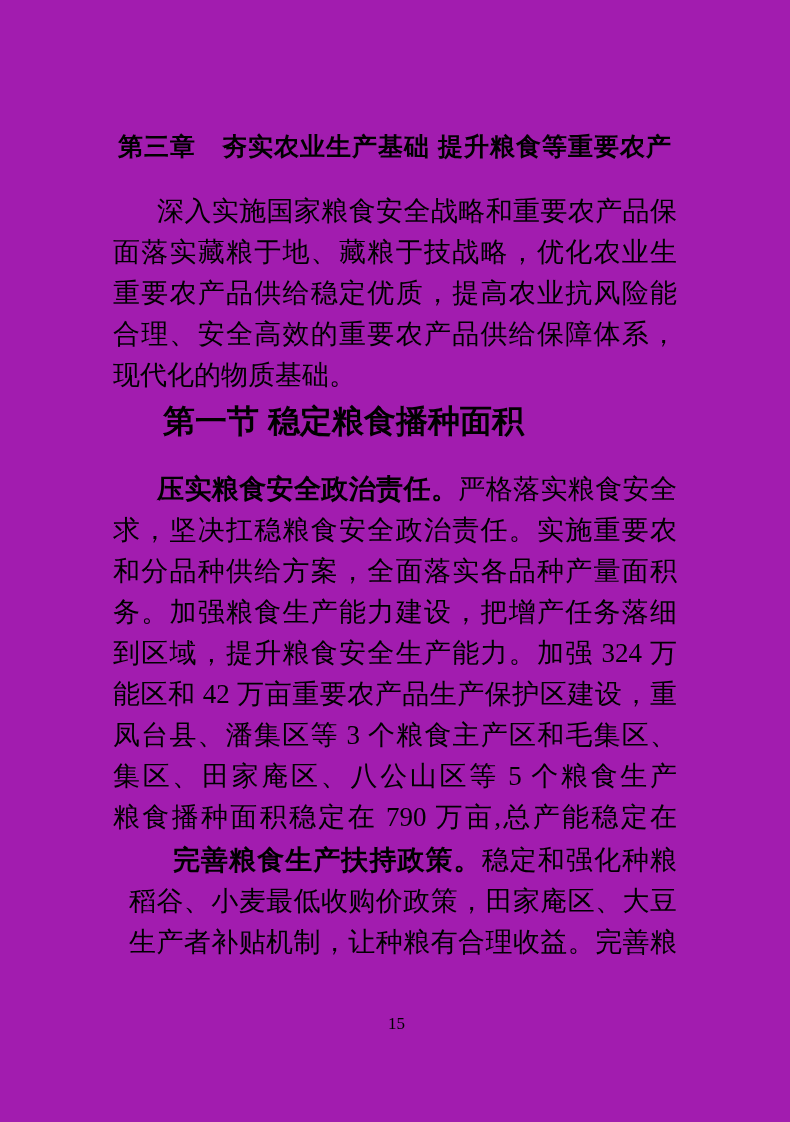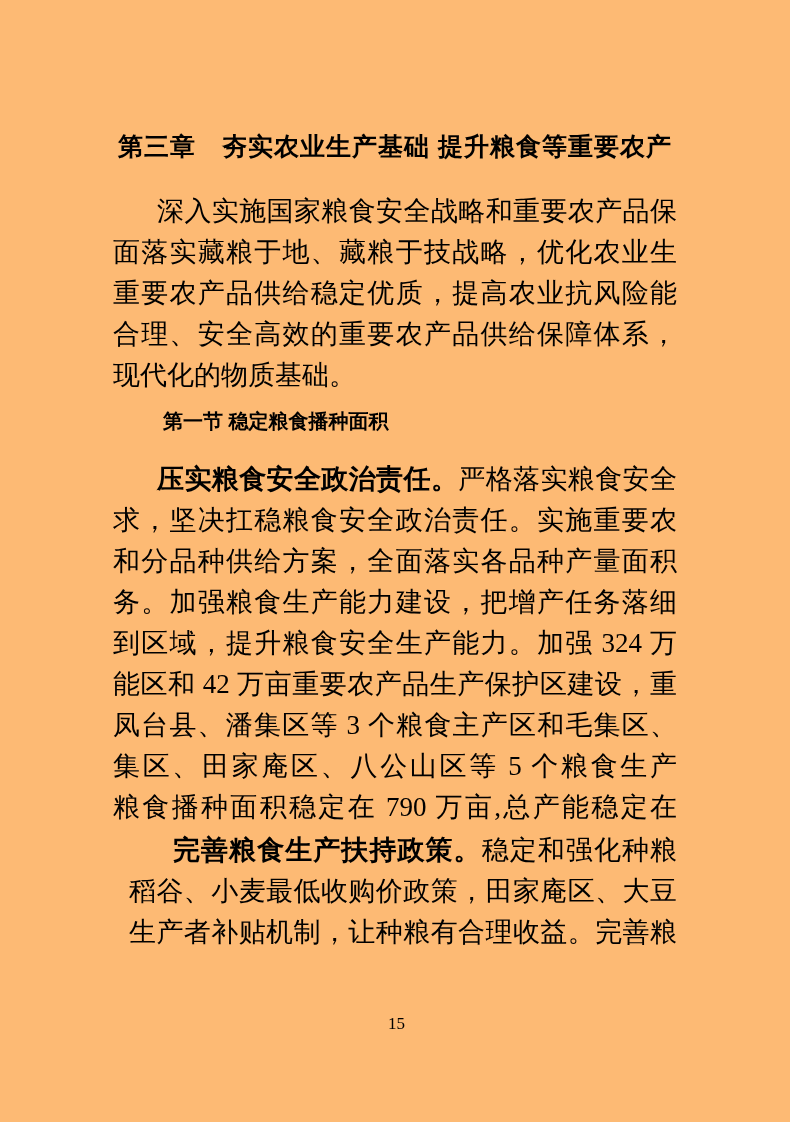--- a/index.html
+++ b/index.html
@@ -8,21 +8,21 @@
     background: #ffffff;
   }
   body {
     font-family: "Liberation Serif", serif;
     color: #000000;
   }
   .page {
     position: relative;
     width: 790px;
     height: 1122px;
-    background: #fdba74;
+    background: #a21caf;
     overflow: hidden;
   }
   .content {
     position: absolute;
     left: 113px;
     top: 0;
     width: 564px;
   }
   .chapter-title {
     margin-top: 126px;
@@ -53,21 +53,21 @@
     padding-left: 44px;
   }
   .lead {
     font-weight: 700;
   }
   .section-heading {
     margin-top: 5px;
     padding-left: 50px;
     font-family: "Liberation Sans", sans-serif;
     font-weight: 700;
-    font-size: 20px;
+    font-size: 32px;
     line-height: 41px;
   }
   .p1 { margin-top: 24px; }
   .p2 { margin-top: 1px; }
   .p3 { margin-top: 2px; margin-left: 16px; }
   .page-number {
     position: absolute;
     left: 3px;
     right: 0;
     top: 1014px;

